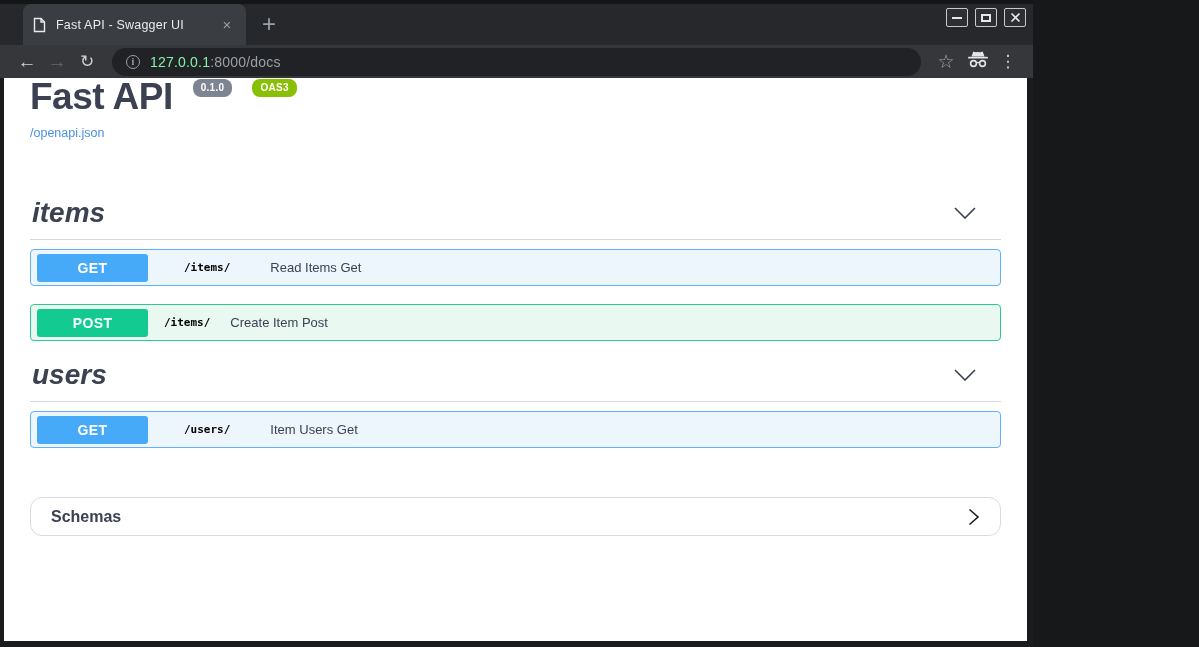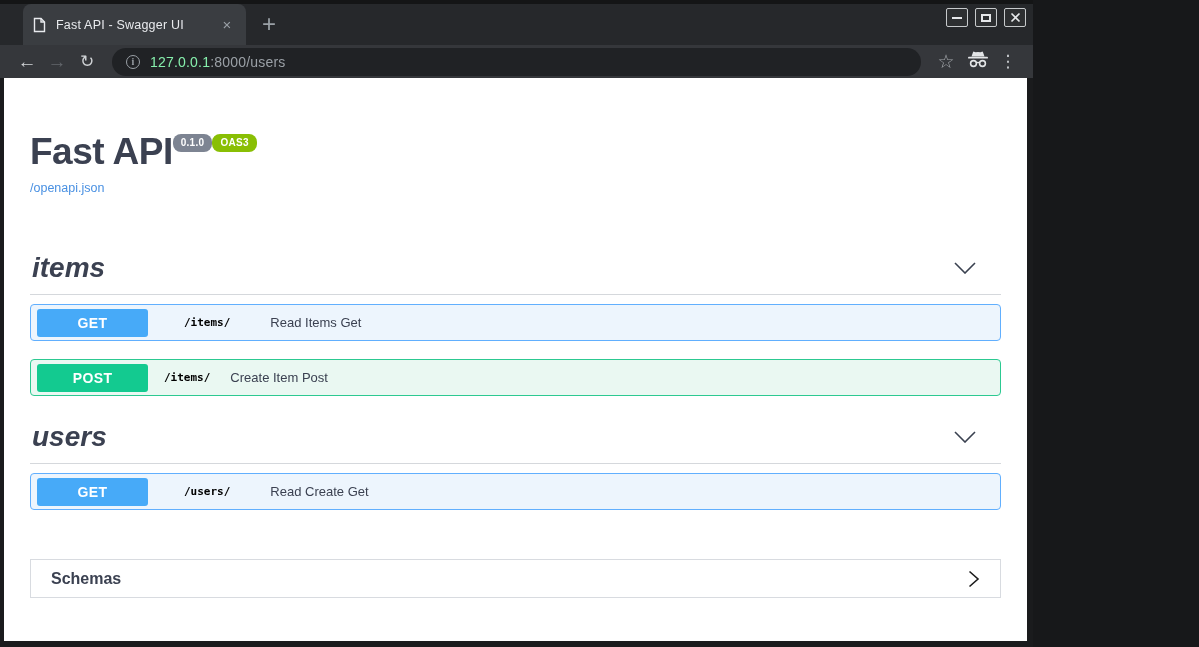--- a/index.html
+++ b/index.html
@@ -69,32 +69,32 @@
   .star { color: #a5a9ad; font-size: 19px; width: 30px; text-align: center; }
   .incog { width: 34px; text-align: center; }
   .menu { color: #cfd2d5; font-size: 17px; width: 26px; text-align: center; }
 
   
   .content {
     position: absolute; top: 78px; left: 4px; right: 6px; bottom: 6px;
     background: #ffffff; color: var(--heading, #3b4151); overflow: hidden;
     padding: 0 26px;
   }
-  .title-row { margin-top: 55px; display: flex; align-items: flex-start; gap: 0; }
+  .title-row { display: flex; align-items: flex-start; gap: 20px; }
   .app-title { font-size: 37px; font-weight: bold; line-height: 1; letter-spacing: -.5px; }
   .badge {
     margin-top: 1px; font-size: 10px; font-weight: bold; color: #fff;
     border-radius: 8px; padding: 4px 8px; line-height: 1; letter-spacing: .3px;
   }
   .badge.ver { background: var(--version_badge_bg, #7d8492); }
   .badge.oas { background: var(--oas_badge_bg, #89bf04); }
   .spec-link { display: inline-block; margin-top: 11px; font-size: 12.5px; color: var(--link, #4990e2); text-decoration: none; }
 
   .api-section { margin-top: 56px; }
-  .api-section.second { margin-top: 25px; text-align: center; }
+  .api-section.second { margin-top: 18px; text-align: center; }
   .section-header {
     display: flex; justify-content: space-between; align-items: center;
     border-bottom: 1px solid #d5d8dc; padding-bottom: 10px; cursor: pointer;
   }
   .section-header h2 { font-size: 28px; font-weight: bold; margin-left: 2px; font-style: italic; }
   .chevron-down { margin-right: 25px; }
 
   .opblock {
     margin-top: 9px; height: 37px; border: 1px solid; border-radius: 4px;
     display: flex; align-items: center; padding: 0 6px; cursor: pointer;
@@ -110,21 +110,21 @@
   }
   .get  .method-btn { background: var(--get_btn, #47aaf8); }
   .post .method-btn { background: var(--post_btn, #13ca90); }
   .op-path {
     margin-left: 16px; font-family: "DejaVu Sans Mono", monospace;
     font-weight: bold; font-size: 11px; color: #000000;
   }
   .op-summary { margin-left: 20px; font-size: 13px; color: #3b4151; }
 
   .schemas-box {
-    margin-top: 49px; height: 39px; border: 1px solid #d8dbe0; border-radius: 0;
+    margin-top: 49px; height: 39px; border: 1px solid #d8dbe0; border-radius: 12px;
     display: flex; align-items: center; justify-content: space-between;
     padding: 0 20px; cursor: pointer;
   }
   .schemas-label { font-size: 16px; font-weight: bold; color: #3b4151; }
 </style>
 </head>
 <body>
 
 <div class="frame">
 
@@ -152,21 +152,21 @@
       </div>
     </div>
   </div>
 
   <div class="toolbar">
     <div class="nav-btn back">←</div>
     <div class="nav-btn forward">→</div>
     <div class="nav-btn reload">↻</div>
     <div class="omnibox">
       <span class="info-circle">i</span>
-      <span class="url"><span class="url-host">127.0.0.1</span><span class="url-rest">:8000/users</span></span>
+      <span class="url"><span class="url-host">127.0.0.1</span><span class="url-rest">:8000/docs</span></span>
     </div>
     <div class="star">☆</div>
     <div class="incog">
       <svg width="22" height="17" viewBox="0 0 22 17">
         <path d="M4.5 5.5 L6 1.2 Q6.3 .4 7.1 .7 L8.6 1.3 Q11 .5 13.4 1.3 L14.9 .7 Q15.7 .4 16 1.2 L17.5 5.5 Z" fill="#e3e5e7"></path>
         <rect x="1" y="5.8" width="20" height="1.8" rx="0.9" fill="#e3e5e7"></rect>
         <circle cx="6.5" cy="12.5" r="2.9" fill="none" stroke="#e3e5e7" stroke-width="1.6"></circle>
         <circle cx="15.5" cy="12.5" r="2.9" fill="none" stroke="#e3e5e7" stroke-width="1.6"></circle>
         <path d="M9.4 12 Q11 10.8 12.6 12" fill="none" stroke="#e3e5e7" stroke-width="1.4"></path>
       </svg>
@@ -207,21 +207,21 @@
     <div class="api-section second">
       <div class="section-header">
         <h2>users</h2>
         <svg class="chevron-down" width="22" height="12" viewBox="0 0 22 12">
           <path d="M1 1 L11 11 L21 1" fill="none" stroke="#3a4150" stroke-width="1.6"></path>
         </svg>
       </div>
       <div class="opblock get">
         <span class="method-btn">GET</span>
         <span class="op-path">/users/</span>
-        <span class="op-summary">Read Create Get</span>
+        <span class="op-summary">Item Users Get</span>
       </div>
     </div>
 
     
     <div class="schemas-box">
       <span class="schemas-label">Schemas</span>
       <svg width="12" height="18" viewBox="0 0 12 18">
         <path d="M1.5 1.5 L10 9 L1.5 16.5" fill="none" stroke="#1b1b1b" stroke-width="1.6"></path>
       </svg>
     </div>

